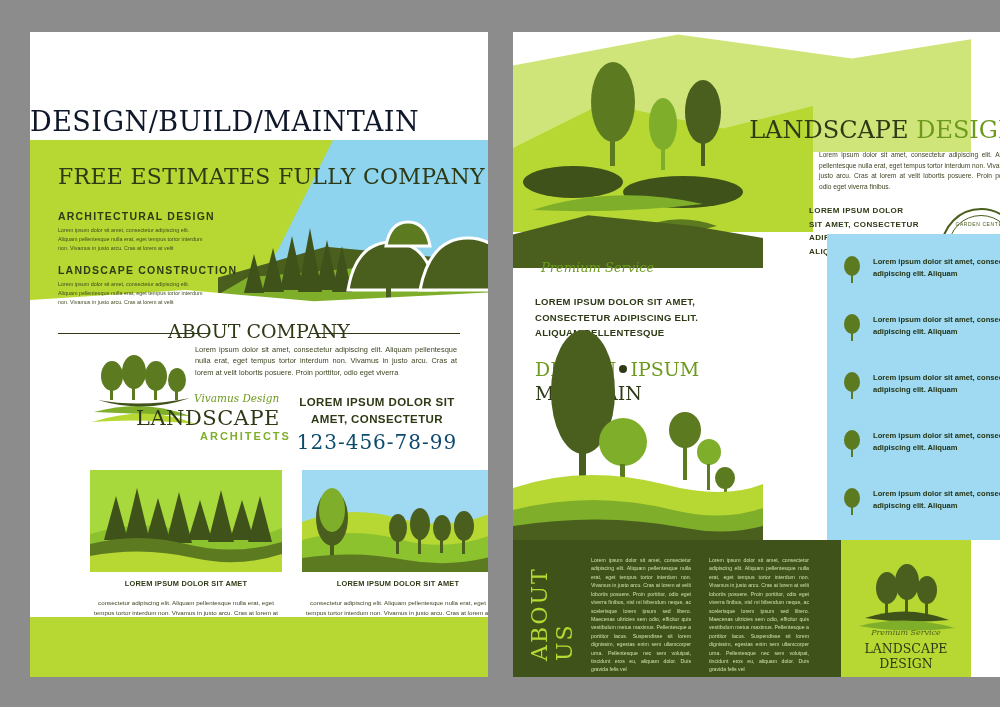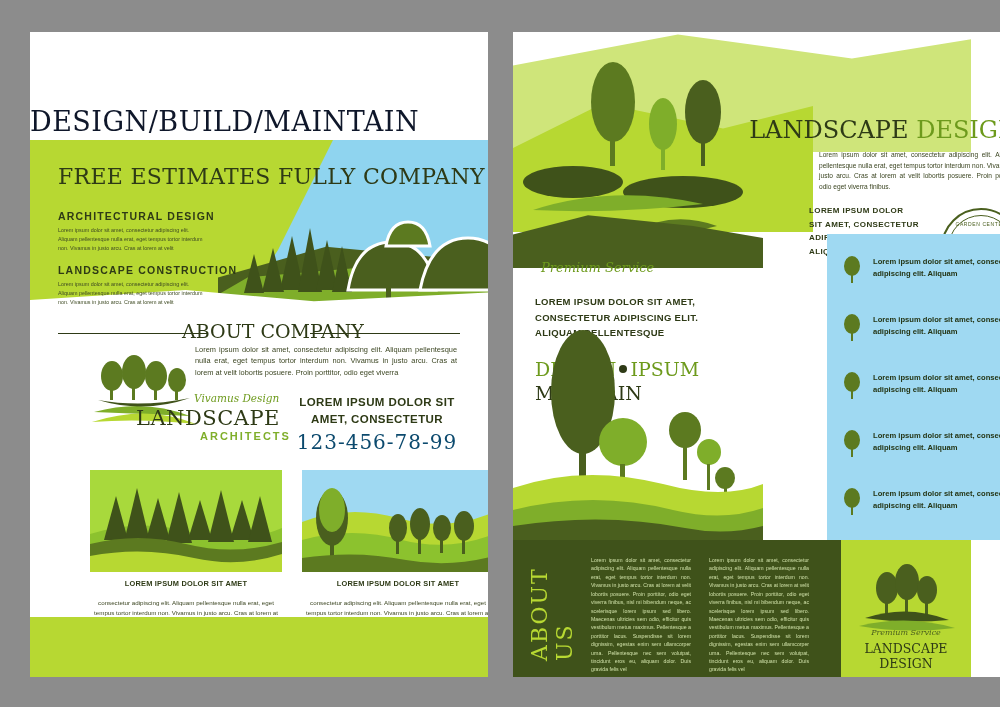--- a/index.html
+++ b/index.html
@@ -72,21 +72,21 @@
   .pl-body {
     position: absolute; left: 28px; width: 150px;
     font-size: 5.4px; line-height: 1.65; color: #3e4a22;
   }
   .pl-body.b1 { top: 194px; }
   .pl-body.b2 { top: 248px; }
 
   
   .pl-about-head {
     position: absolute; left: 0; top: 288px; width: 100%; text-align: center;
-    font-family: "DejaVu Serif", serif; font-size: 19px; color: #2e3a16; margin-left: 14px;
+    font-family: "DejaVu Serif", serif; font-size: 19px; color: #2e3a16;
   }
   .rule { position: absolute; height: 1px; background: #2e3a16; top: 301px; }
   .rule.l { left: 28px; width: 150px; }
   .rule.r { right: 28px; width: 150px; }
 
   .pl-about-text {
     position: absolute; left: 165px; top: 312px; width: 262px;
     font-size: 7.4px; line-height: 1.55; color: #3a4420; text-align: justify;
   }
 

